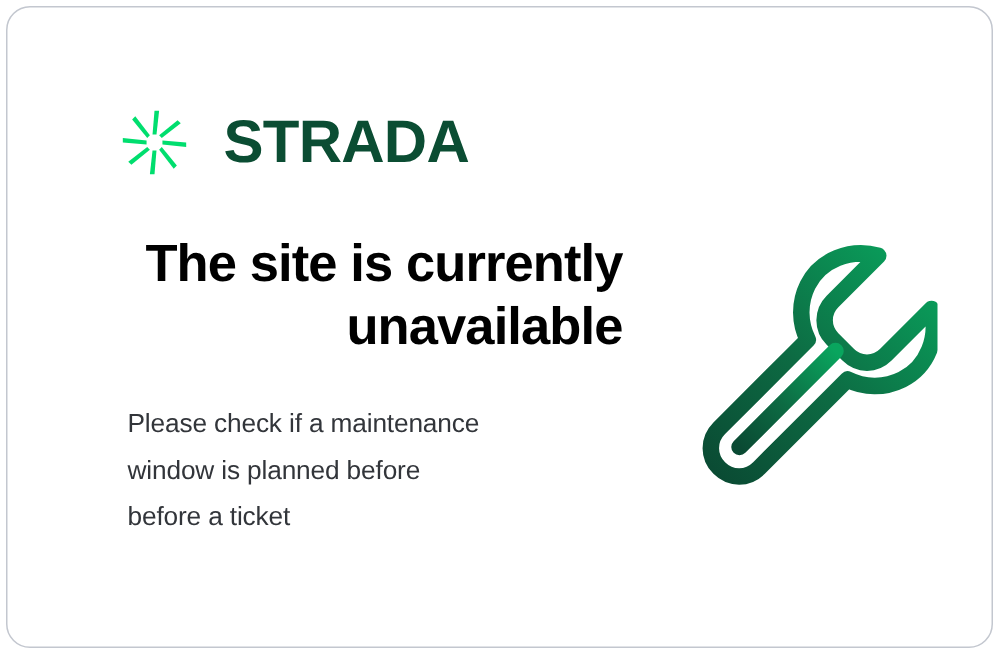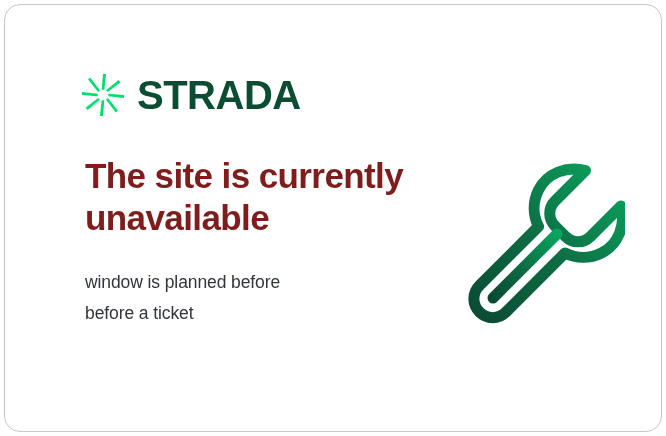--- a/index.html
+++ b/index.html
@@ -27,21 +27,21 @@
     overflow: hidden;
   }
 
   
   #brand-lockup {
     position: absolute;
     left: 76px;
     top: 68px;
     display: flex;
     align-items: center;
-    gap: 12px;
+    gap: 24px;
   }
   #brand-mark {
     display: block;
     width: 44px;
     height: 44px;
     flex: none;
   }
   #brand-wordmark {
     font-family: "Liberation Sans", sans-serif;
     font-size: 40px;
@@ -59,21 +59,22 @@
     top: 150px;
     width: 330px;
   }
   #headline {
     margin: 0;
     font-family: "Liberation Sans", sans-serif;
     font-size: 35px;
     font-weight: bold;
     line-height: 42px;
     letter-spacing: -0.6px;
-    color: #7f1d1d;
+    color: #000000;
+    text-align: right;
   }
   #body-copy {
     margin: 0;
     padding-top: 28px;
     font-family: "Liberation Sans", sans-serif;
     font-size: 17.5px;
     font-weight: normal;
     line-height: 31px;
     letter-spacing: -0.1px;
     color: #32353a;
@@ -121,20 +122,21 @@
           </g>
         </g>
       </svg>
     </span>
     <span id="brand-wordmark">STRADA</span>
   </div>
 
   <div id="message-block">
     <h1 id="headline">The site is currently unavailable</h1>
     <p id="body-copy">
+      <span class="copy-line">Please check if a maintenance</span>
       <span class="copy-line">window is planned before</span>
       <span class="copy-line">before a ticket</span>
     </p>
   </div>
 
   <div id="wrench-illustration">
     <svg viewBox="0 0 168 168" aria-hidden="true">
       <defs>
         <linearGradient id="wrenchGradient" x1="0" y1="1" x2="1" y2="0">
           <stop offset="0%" stop-color="#0a4a33"></stop>

